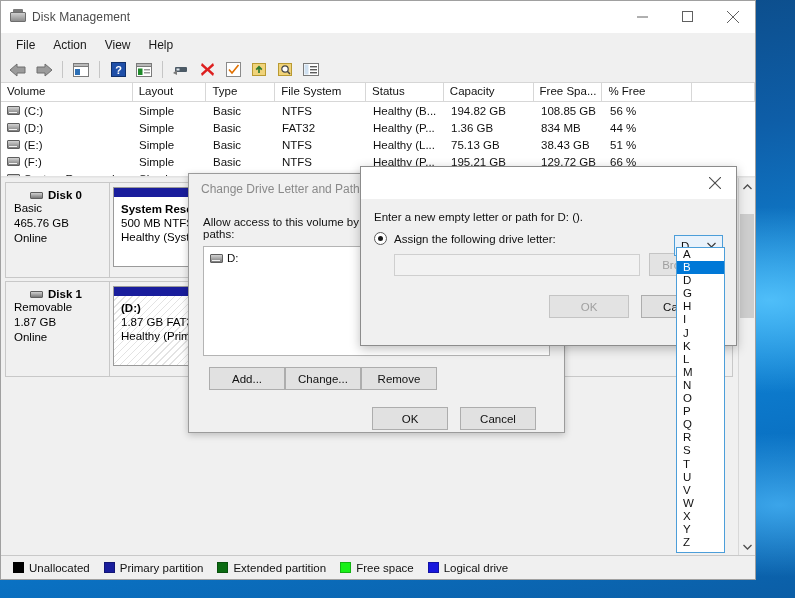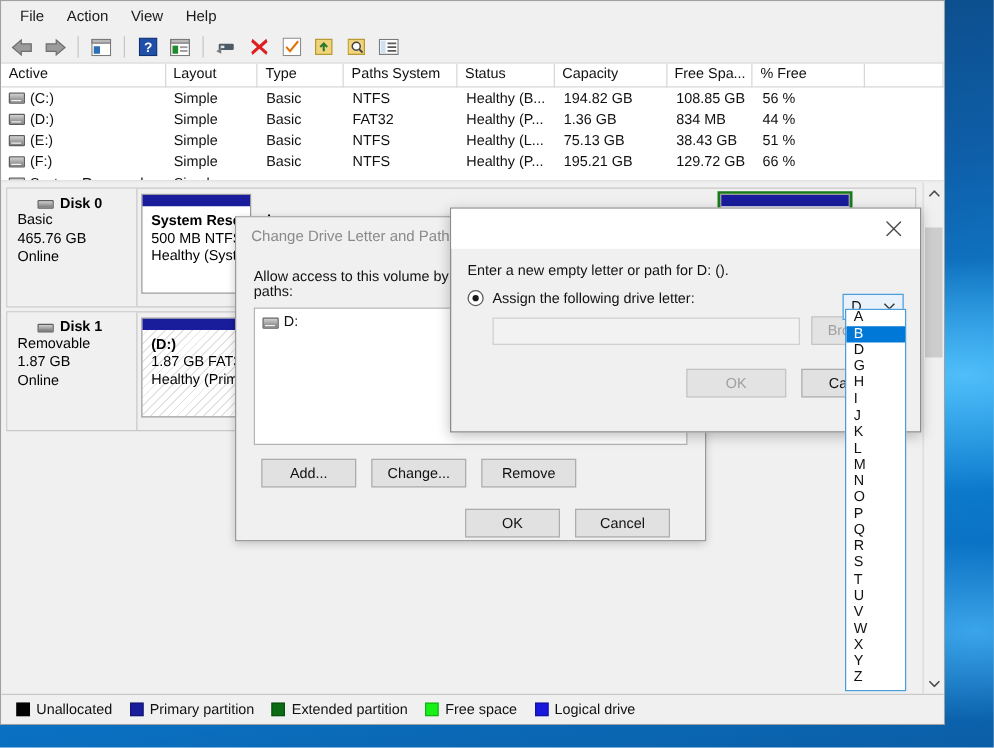--- a/index.html
+++ b/index.html
@@ -151,21 +151,21 @@
   #dlg1 .dtitlebar { height: 30px; background: #f0f0f0; display: flex; align-items: center; }
   #dlg1 .dtitle-text { font-size: 12px; color: #8a8a8a; padding-left: 12px; }
   #dlg1 .dbody { padding: 12px 14px 0 14px; }
   #dlg1 .hint { font-size: 11.5px; color: #111; margin-bottom: 6px; }
   #dlg1 .listbox {
     height: 110px; background: #ffffff; border: 1px solid #b4b4b4;
     padding: 5px 0 0 6px;
   }
   #dlg1 .listbox .li { display: flex; align-items: center; font-size: 11.5px; color: #111; }
   #dlg1 .listbox .li .vol-icon { margin-left: 0; }
-  #dlg1 .btnrow { display: flex; gap: 12px; margin-top: 11px; padding-left: 6px; }
+  #dlg1 .btnrow { display: flex; margin-top: 11px; padding-left: 6px; }
   #dlg1 .btnrow2 { display: flex; gap: 12px; margin-top: 17px; justify-content: flex-end; padding-right: 14px; }
 
   .btn {
     width: 76px; height: 23px; background: #e1e1e1; border: 1px solid #adadad;
     font-size: 11.5px; color: #111; display: flex; align-items: center; justify-content: center;
   }
   .btn.wide { width: 80px; }
   .btn.disabled { color: #a0a0a0; background: #e3e3e3; border-color: #c4c4c4; }
 
   
@@ -209,20 +209,45 @@
   #letter-list .opt {
     height: 13.1px; font-size: 11.5px; color: #111; padding-left: 6px; line-height: 13.1px;
   }
   #letter-list .opt.sel { background: #0078d7; color: #ffffff; }
 </style>
 </head>
 <body>
 
 <div id="dm-window">
 
+  <div id="titlebar">
+    <div class="app-icon">
+      <div class="top"></div>
+        <div class="body"></div>
+    </div>
+    <div id="title-text">Disk Management</div>
+    <div id="win-controls">
+      <div class="wbtn">
+        <svg width="11" height="11">
+            <line x1="0" y1="6" x2="11" y2="6" stroke="#606060" stroke-width="1"></line>
+          </svg>
+      </div>
+      <div class="wbtn">
+        <svg width="11" height="11">
+            <rect x="0.5" y="0.5" width="10" height="10" fill="none" stroke="#606060" stroke-width="1"></rect>
+          </svg>
+      </div>
+      <div class="wbtn">
+        <svg width="12" height="12">
+            <line x1="0" y1="0" x2="12" y2="12" stroke="#606060" stroke-width="1"></line>
+            <line x1="12" y1="0" x2="0" y2="12" stroke="#606060" stroke-width="1"></line>
+          </svg>
+      </div>
+    </div>
+  </div>
 
   <div id="menubar">
     <div class="mi">File</div>
     <div class="mi">Action</div>
     <div class="mi">View</div>
     <div class="mi">Help</div>
   </div>
 
   <div id="toolbar">
     <div class="tbbtn">
@@ -297,24 +322,24 @@
           <rect x="1.5" y="1.5" width="4" height="10" fill="#cfe0f0"></rect>
           <rect x="7" y="3" width="7" height="1.4" fill="#5a5a5a"></rect>
           <rect x="7" y="6" width="7" height="1.4" fill="#5a5a5a"></rect>
           <rect x="7" y="9" width="7" height="1.4" fill="#5a5a5a"></rect>
         </svg>
     </div>
   </div>
 
   <div id="vol-pane">
     <div id="vol-header">
-      <div class="hcell" style="width:132px">Active</div>
+      <div class="hcell" style="width:132px">Volume</div>
       <div class="hcell" style="width:74px">Layout</div>
       <div class="hcell" style="width:69px">Type</div>
-      <div class="hcell" style="width:91px">Paths System</div>
+      <div class="hcell" style="width:91px">File System</div>
       <div class="hcell" style="width:78px">Status</div>
       <div class="hcell" style="width:90px">Capacity</div>
       <div class="hcell" style="width:69px">Free Spa...</div>
       <div class="hcell" style="width:90px">% Free</div>
       <div class="hcell" style="width:63px"></div>
     </div>
 
     <div class="vrow">
       <div class="vcell namecell" style="width:132px;padding-left:0">
         <span class="vol-icon"></span>

